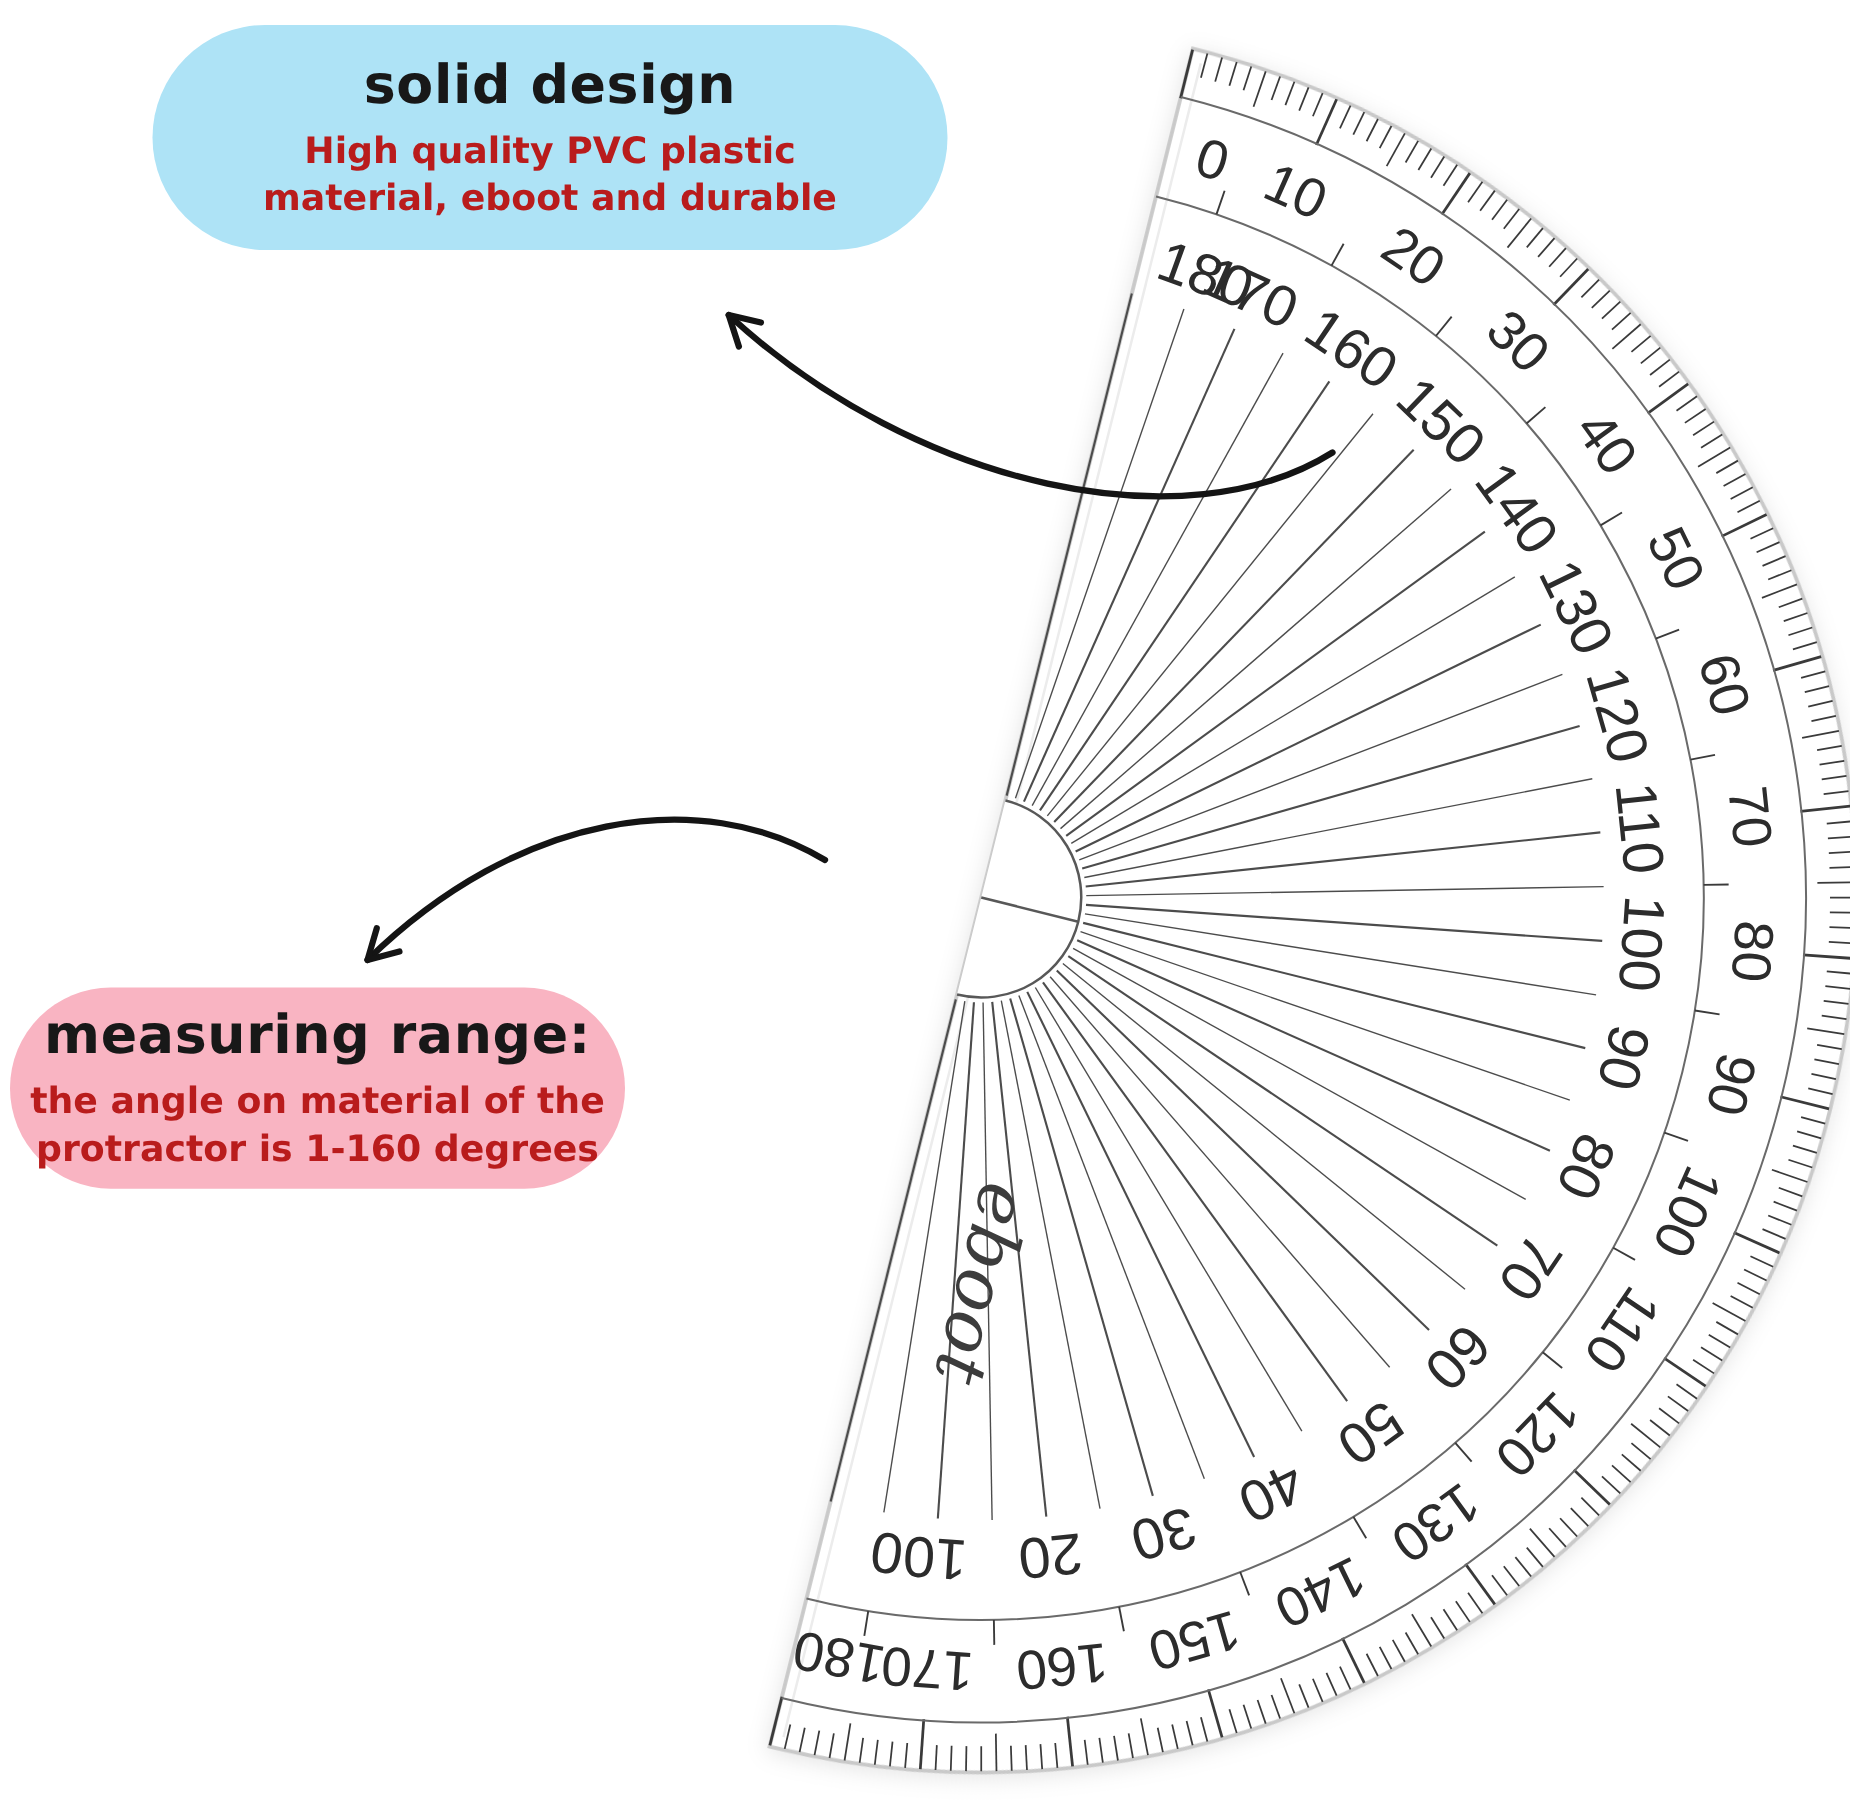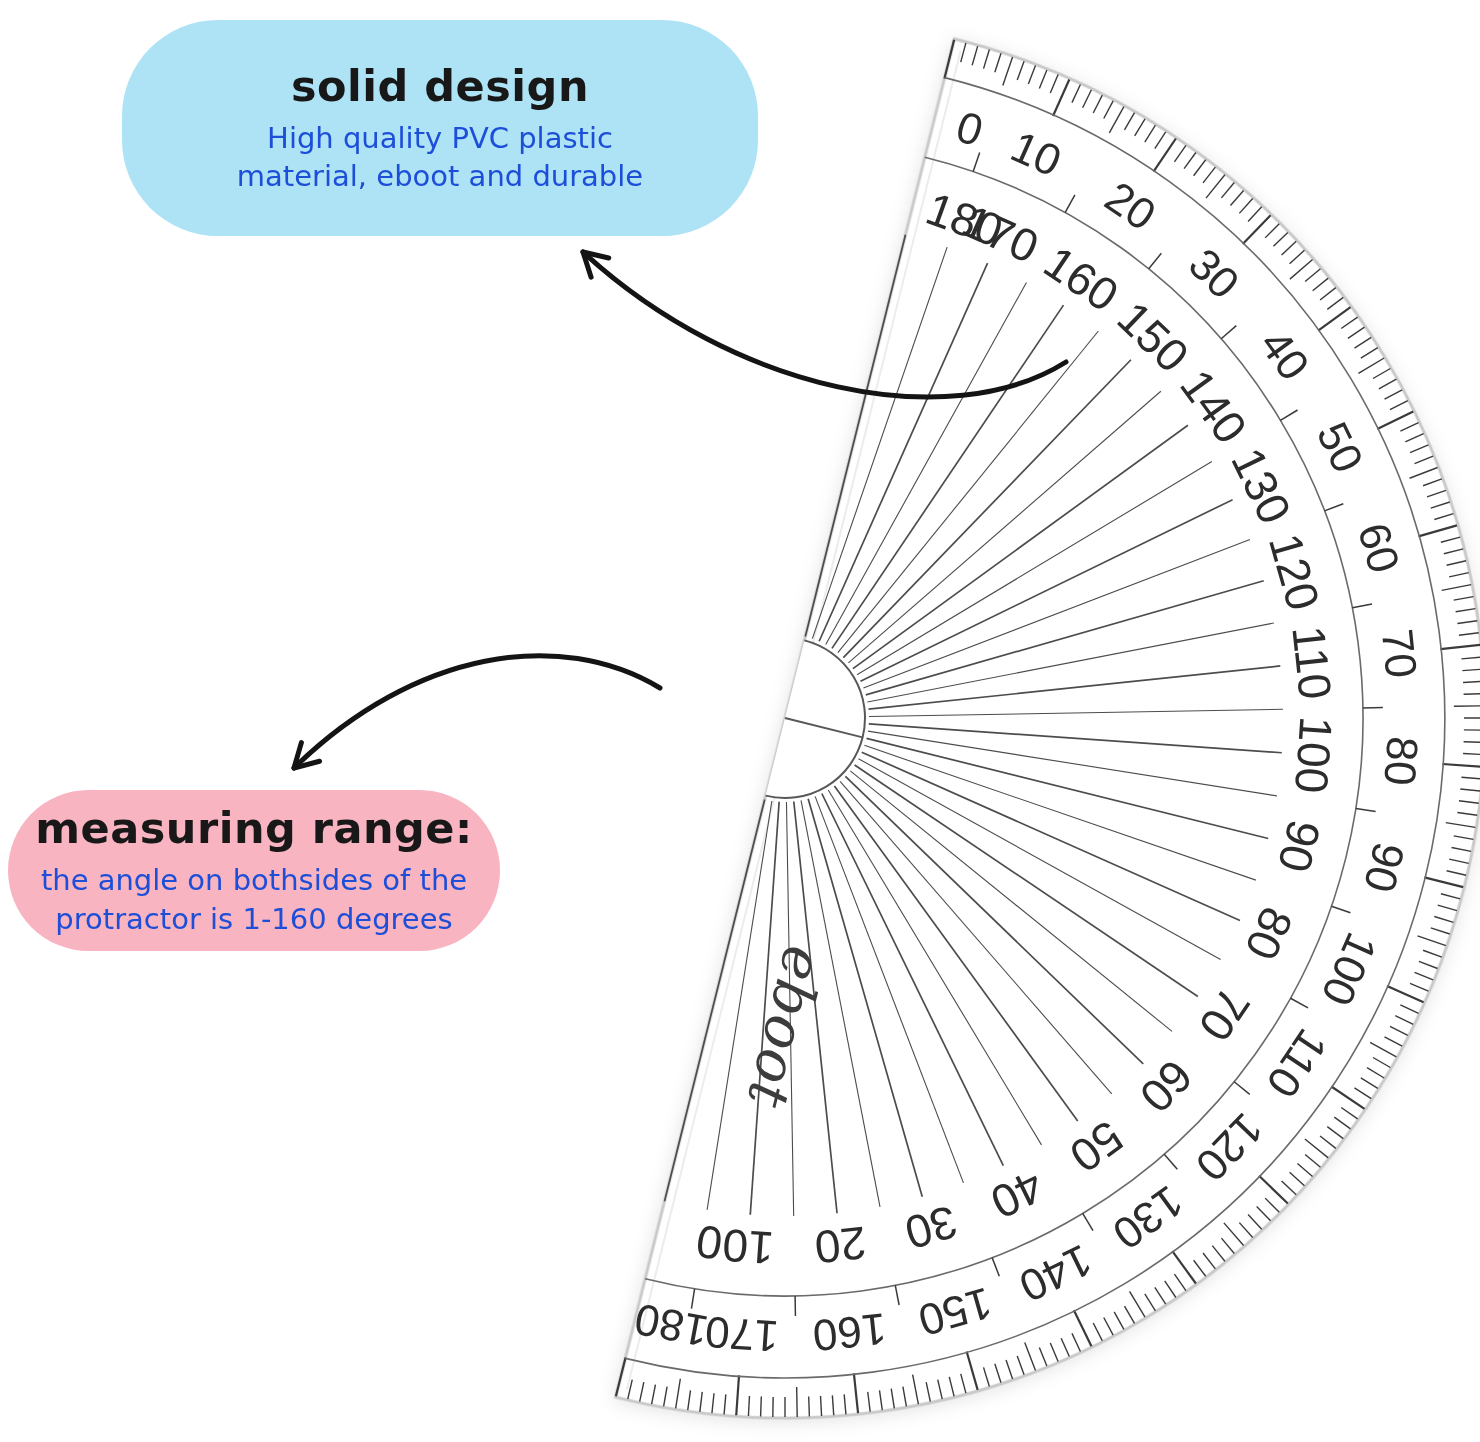--- a/index.html
+++ b/index.html
@@ -20,39 +20,40 @@
     position: absolute;
     display: flex;
     flex-direction: column;
     justify-content: center;
     align-items: center;
     text-align: center;
     z-index: 3;
   }
   .callout-blue {
     left: 122px; top: 20px;
-    width: 636px; height: 216px;
+    width: 636px; height: 180px;
     border-radius: 96px;
   }
   .callout-pink {
     left: 8px; top: 790px;
     width: 492px; height: 161px;
     border-radius: 104px;
   }
   .callout-title {
     font-size: 43px;
     font-weight: 700;
     color: #181818;
     margin-bottom: 8px;
     letter-spacing: 0.5px;
   }
   .callout-line {
     font-size: 29px;
-    color: #1d4ed8;
+    color: #b91c1c;
     line-height: 1.32;
+    font-weight: bold;
   }
 </style>
 </head>
 <body>
 
 <div class="stage" style="background: rgb(255, 255, 255);">
 
   <svg id="scene" width="1480" height="1442" viewBox="0 0 1480 1442">
     <defs>
       <marker id="arrowhead" markerUnits="userSpaceOnUse" markerWidth="40" markerHeight="40" viewBox="0 0 40 40" refX="30" refY="20" orient="auto">
@@ -363,17 +364,17 @@
   </svg>
 
   <div class="callout callout-blue" style="background: rgb(174, 227, 246);">
     <div class="callout-title">solid design</div>
     <div class="callout-line">High quality PVC plastic</div>
     <div class="callout-line">material, eboot and durable</div>
   </div>
 
   <div class="callout callout-pink" style="background: rgb(249, 180, 194);">
     <div class="callout-title">measuring range:</div>
-    <div class="callout-line">the angle on bothsides of the</div>
+    <div class="callout-line">the angle on material of the</div>
     <div class="callout-line">protractor is 1-160 degrees</div>
   </div>
 
 </div>
 
 </body></html>

